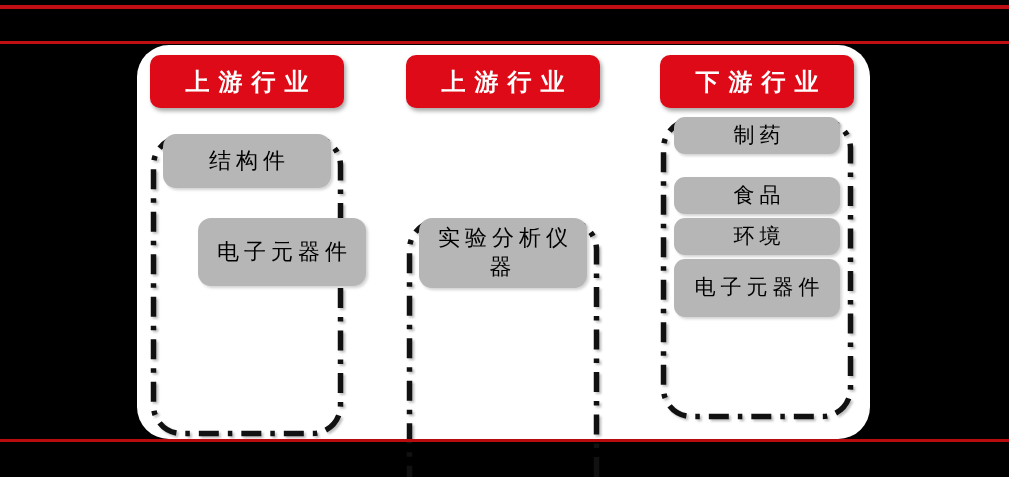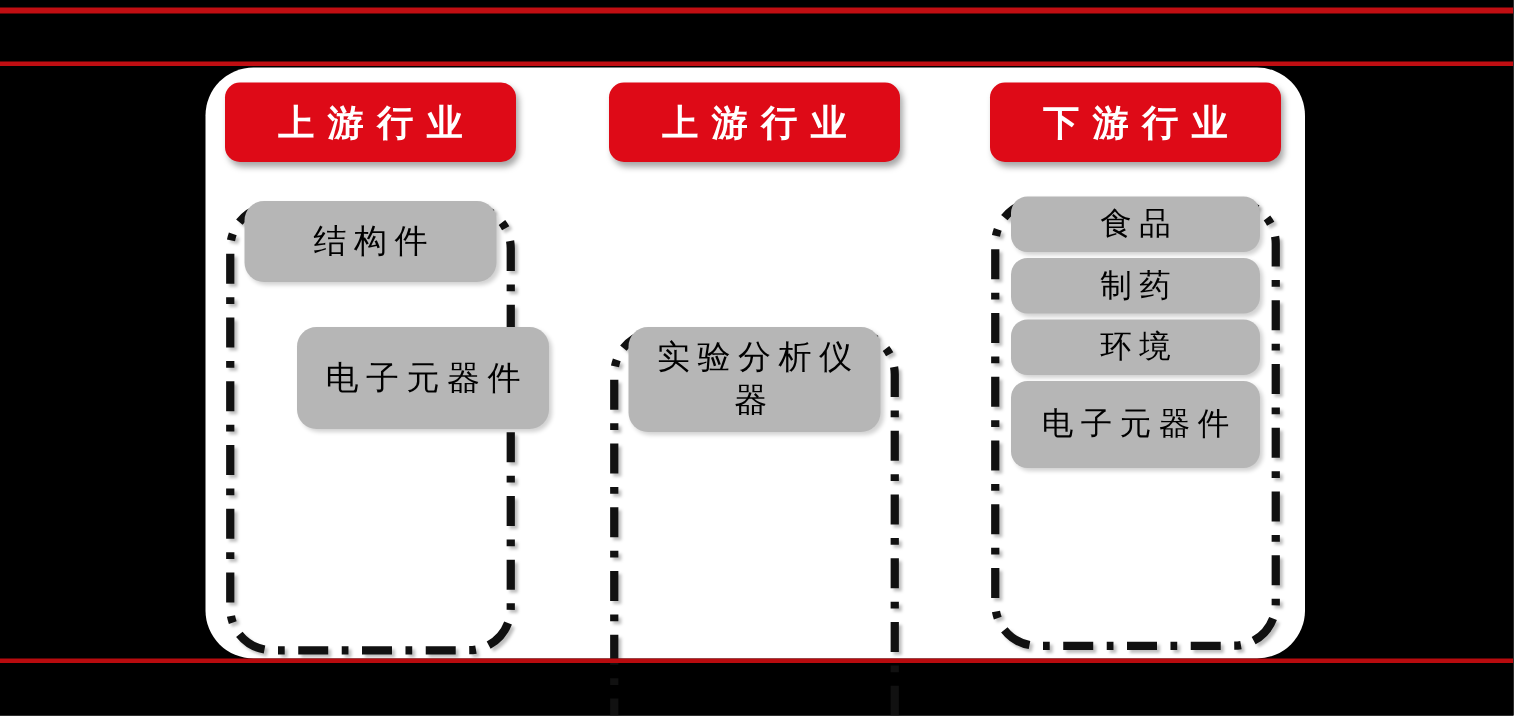--- a/index.html
+++ b/index.html
@@ -79,22 +79,22 @@
         <div class="item">实验分析仪器</div>
       </div>
     </section>
 
     <section class="col col-3">
       <div class="col-header">下游行业</div>
       <div class="dash-box">
         <svg class="dash-svg" width="194" height="303" viewBox="0 0 194 303">
           <rect x="3.5" y="3.5" width="187" height="296" rx="28" ry="28" fill="none" stroke="#111111" stroke-width="5.5" stroke-dasharray="20 9 4.5 9"></rect>
         </svg>
+        <div class="item i1">制药</div>
         <div class="item i0">食品</div>
-        <div class="item i1">制药</div>
         <div class="item i4">环境</div>
         <div class="item i5">电子元器件</div>
       </div>
     </section>
 
   </div>
 
   <div class="hline line-bottom"></div>
 </div>
 

